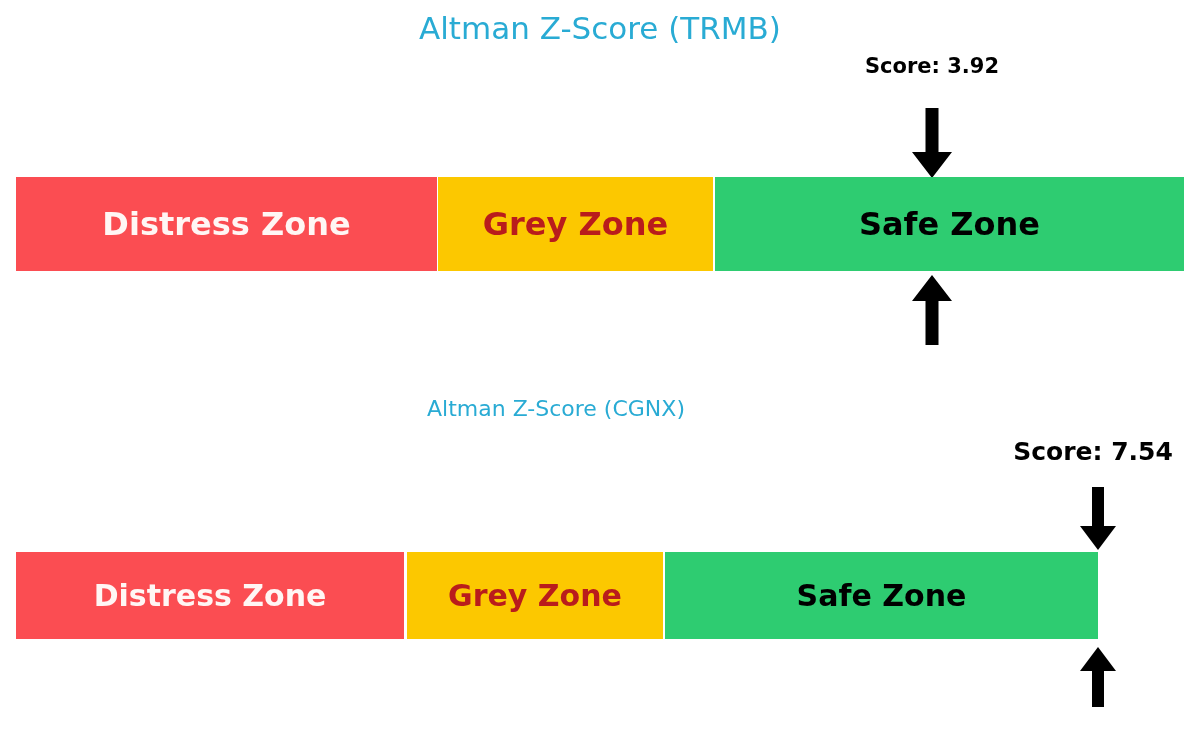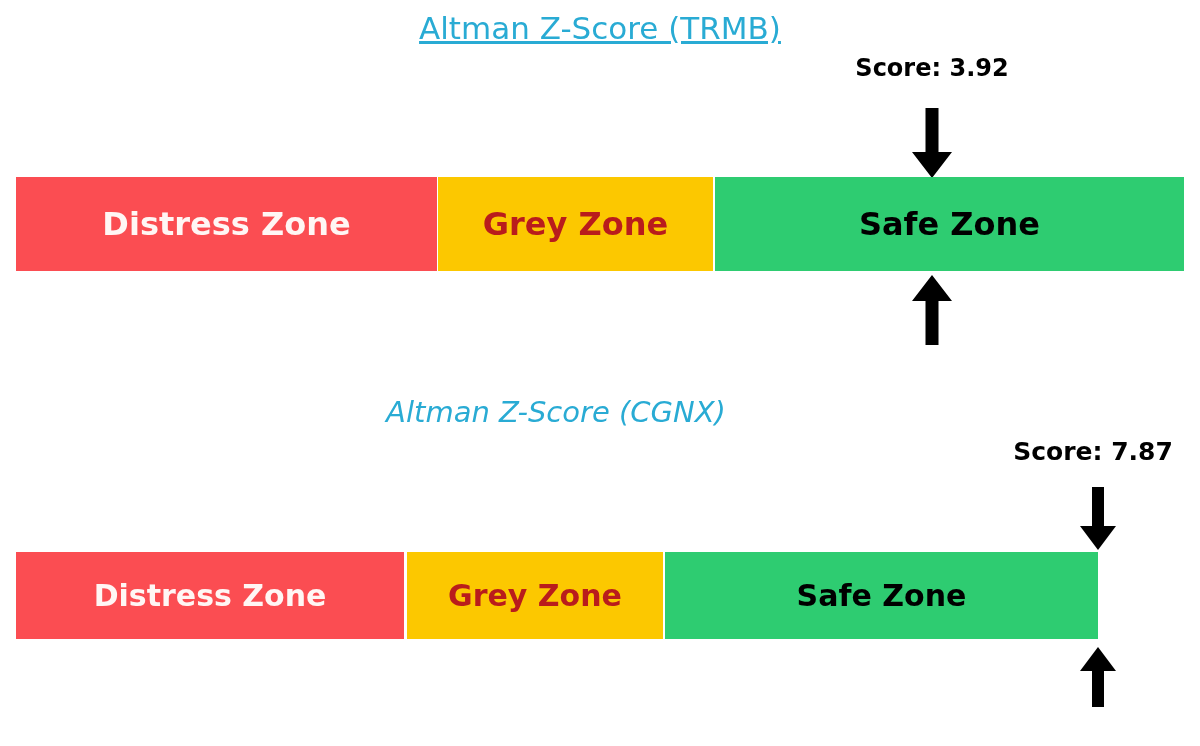--- a/index.html
+++ b/index.html
@@ -64,23 +64,23 @@
   .zone-label.on-green { color: #000000; }
 
   .marker-arrow { position: absolute; }
   .marker-arrow svg { display: block; }
 </style>
 </head>
 <body>
 
 <div class="panel">
 
-  <div class="chart-title" style="left:0px; top:13px; width:1200px; font-size:31px;text-decoration:underline;">Altman Z-Score (TRMB)</div>
+  <div class="chart-title" style="left:0px; top:13px; width:1200px; font-size:31px;">Altman Z-Score (TRMB)</div>
 
-  <div class="score-label" style="left:812px; top:56px; width:240px; font-size:24px;">Score: 3.92</div>
+  <div class="score-label" style="left:812px; top:56px; width:240px; font-size:21px;">Score: 3.92</div>
 
   <div class="marker-arrow" style="left:911px; top:108px;">
     <svg width="42" height="70" viewBox="0 0 42 70" aria-hidden="true">
       <polygon points="14.5,0 27.5,0 27.5,44 41,44 21,70 1,44 14.5,44" fill="#000000"></polygon>
     </svg>
   </div>
 
   <div class="zone-bar" style="left:16px; top:177px; width:1168px; height:94px;">
 
     <div class="zone" style="left:0px; width:421px; background:#fb4d52;">
@@ -98,23 +98,23 @@
 
   <div class="marker-arrow" style="left:911px; top:275px;">
     <svg width="42" height="70" viewBox="0 0 42 70" aria-hidden="true">
       <polygon points="21,0 41,26 27.5,26 27.5,70 14.5,70 14.5,26 1,26" fill="#000000"></polygon>
     </svg>
   </div>
 </div>
 
 <div class="panel">
 
-  <div class="chart-title" style="left:0px; top:398px; width:1112px; font-size:29px;font-style:italic;">Altman Z-Score (CGNX)</div>
+  <div class="chart-title" style="left:0px; top:398px; width:1112px; font-size:22px;">Altman Z-Score (CGNX)</div>
 
-  <div class="score-label" style="left:988px; top:439px; width:210px; font-size:25px;">Score: 7.87</div>
+  <div class="score-label" style="left:988px; top:439px; width:210px; font-size:25px;">Score: 7.54</div>
 
   <div class="marker-arrow" style="left:1079px; top:487px;">
     <svg width="38" height="63" viewBox="0 0 38 63" aria-hidden="true">
       <polygon points="13,0 25,0 25,39 37,39 19,63 1,39 13,39" fill="#000000"></polygon>
     </svg>
   </div>
 
   <div class="zone-bar" style="left:16px; top:552px; width:1082px; height:87px;">
 
     <div class="zone" style="left:0px; width:388px; background:#fb4d52;">

